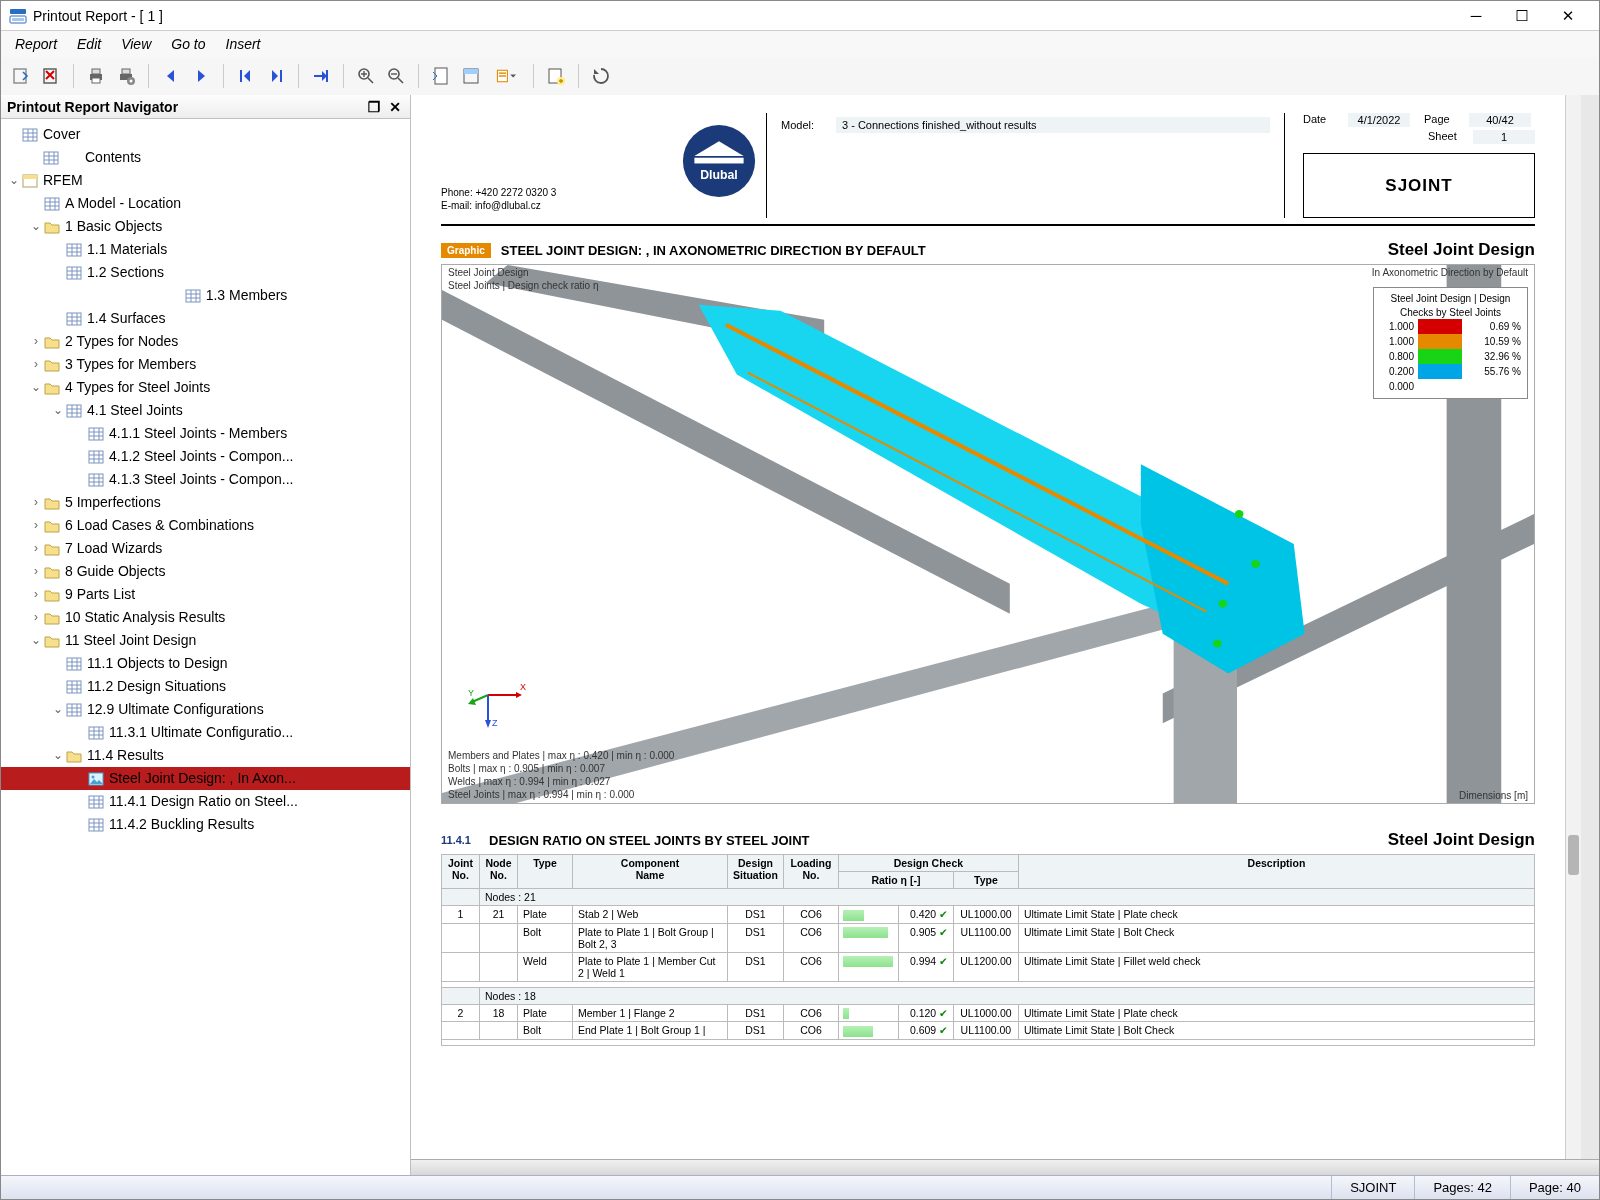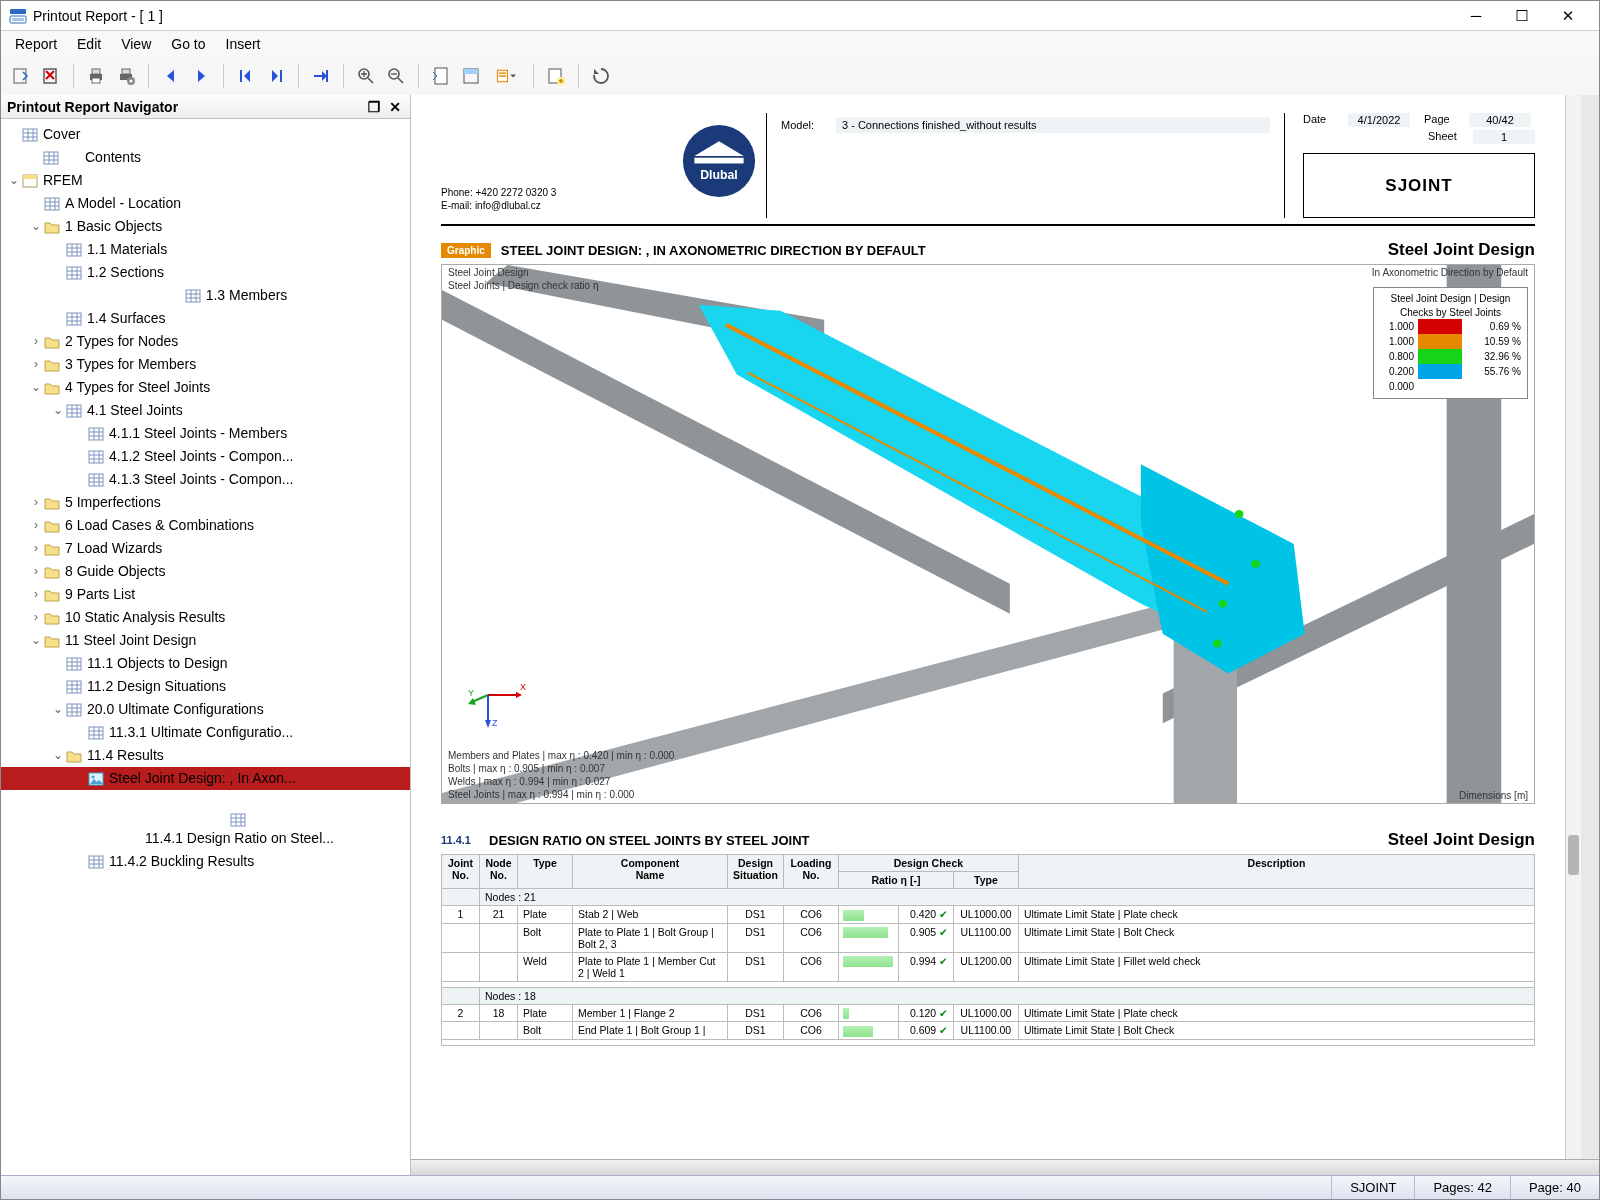--- a/index.html
+++ b/index.html
@@ -7,21 +7,21 @@
   .window { width:1600px; height:1200px; display:flex; flex-direction:column; border:1px solid #888; }
   
   .titlebar { height:30px; display:flex; align-items:center; padding:0 8px; background:#fff; border-bottom:1px solid #ccc;}
   .titlebar .appicon { width:18px; height:18px; margin-right:6px; display:flex; align-items:center; justify-content:center; }
   .appicon svg { width:18px; height:18px; }
   .titlebar .title { flex:0 0 auto; font-size:14px; }
   .titlebar .spacer { flex:1; }
   .winbtn { width:46px; height:30px; display:flex; align-items:center; justify-content:center; font-size:15px; cursor:pointer;}
   
   .menubar { height:26px; display:flex; align-items:center; padding:0 4px; background:#f8f8f8;}
-  .menuitem { padding:3px 10px; font-size:14px; cursor:pointer; }
+  .menuitem { padding:3px 10px; font-size:14px; cursor:pointer;font-style:italic; }
   
   .toolbar { height:38px; display:flex; align-items:center; padding:0 6px; gap:2px; background:#f6f6f6;}
   .tb-sep { width:1px; height:24px; background:#ccc; margin:0 6px; }
   .tbtn { width:28px; height:28px; display:flex; align-items:center; justify-content:center; cursor:pointer; border-radius:3px; }
   .tbtn svg { width:20px; height:20px; }
   
   .mainarea { flex:1; display:flex; min-height:0;}
   
   .nav { width:410px; display:flex; flex-direction:column; background:#fff; border-right:1px solid #bfbfbf; }
   .nav-hdr { height:24px; background:linear-gradient(#fdfdfd,#ededed); border-bottom:1px solid #c0c0c0; display:flex; align-items:center; padding:0 6px; font-weight:600; font-size:14px;}
@@ -486,21 +486,21 @@
             <span>11.2 Design Situations</span>
           </div>
           <div class="trow" style="padding-left: 50px;">
             <span class="twist ">⌄</span>
             <span class="ticon">
               <svg viewBox="0 0 16 14">
                 <rect x="1" y="1" width="14" height="12" fill="#fff" stroke="#7a93c0"></rect>
                 <path d="M1 5h14M1 9h14M6 1v12M11 1v12" stroke="#7a93c0"></path>
               </svg>
             </span>
-            <span>20.0 Ultimate Configurations</span>
+            <span>12.9 Ultimate Configurations</span>
           </div>
           <div class="trow" style="padding-left: 72px;">
             <span class="twist none">·</span>
             <span class="ticon">
               <svg viewBox="0 0 16 14">
                 <rect x="1" y="1" width="14" height="12" fill="#fff" stroke="#7a93c0"></rect>
                 <path d="M1 5h14M1 9h14M6 1v12M11 1v12" stroke="#7a93c0"></path>
               </svg>
             </span>
             <span>11.3.1 Ultimate Configuratio...</span>
@@ -518,21 +518,21 @@
             <span class="twist none">·</span>
             <span class="ticon">
               <svg viewBox="0 0 16 14">
                 <rect x="1" y="1" width="14" height="12" fill="#d8f4ff" stroke="#4aa0d0"></rect>
                 <circle cx="5" cy="5" r="1.5" fill="#4aa0d0"></circle>
                 <path d="M2 12l4-5 3 3 2-2 4 4z" fill="#4aa0d0"></path>
               </svg>
             </span>
             <span>Steel Joint Design: , In Axon...</span>
           </div>
-          <div class="trow" style="padding-left: 72px; flex-direction: column;">
+          <div class="trow" style="padding-left: 72px;">
             <span class="twist none">·</span>
             <span class="ticon">
               <svg viewBox="0 0 16 14">
                 <rect x="1" y="1" width="14" height="12" fill="#fff" stroke="#7a93c0"></rect>
                 <path d="M1 5h14M1 9h14M6 1v12M11 1v12" stroke="#7a93c0"></path>
               </svg>
             </span>
             <span>11.4.1 Design Ratio on Steel...</span>
           </div>
           <div class="trow" style="padding-left: 72px;">

